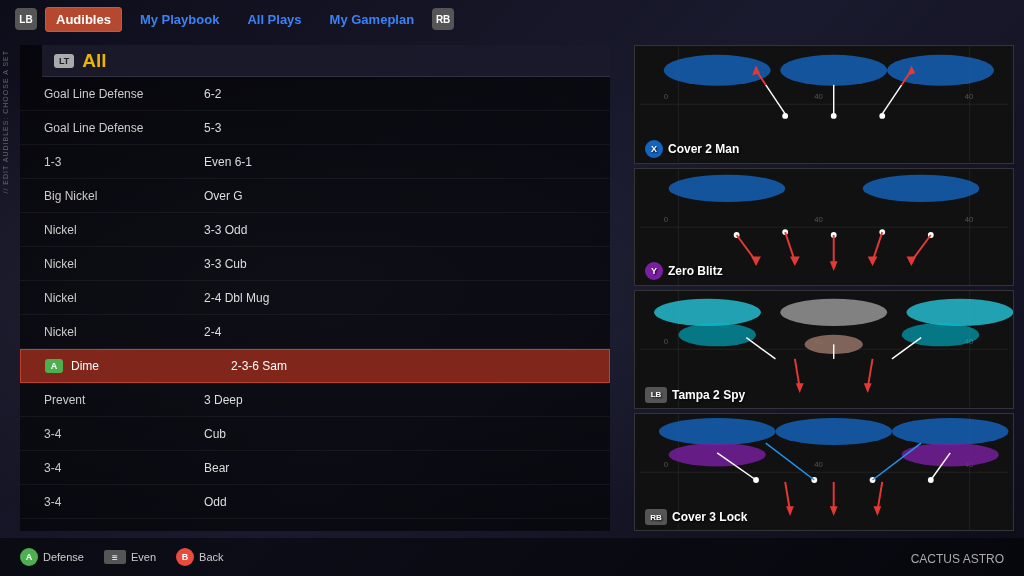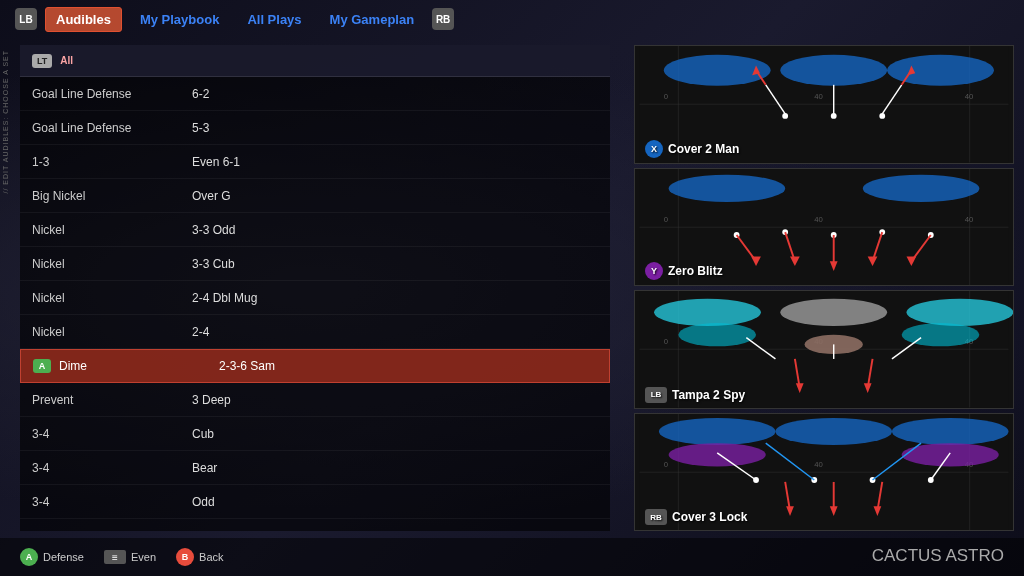--- a/index.html
+++ b/index.html
@@ -85,44 +85,45 @@
     }
 
     
     .category-header {
       display: flex;
       align-items: center;
       padding: 6px 12px;
       background: rgba(30,30,50,0.8);
       border-bottom: 1px solid rgba(255,255,255,0.1);
       height: 32px;
+      margin-left: 22px;
     }
 
     .lt-badge {
       background: #aaa;
       color: #222;
       font-size: 9px;
       font-weight: bold;
       padding: 2px 5px;
       border-radius: 3px;
       margin-right: 8px;
     }
 
     .category-header-text {
-      font-size: 10px;
-      font-weight: bold;
-      color: #fca5a5;
+      font-size: 19px;
+      font-weight: bold;
+      color: #eab308;
     }
 
     
     .play-row {
       display: flex;
       align-items: center;
       height: 34px;
-      padding: 0 12px;
+      padding: 0 24px;
       border-bottom: 1px solid rgba(255,255,255,0.05);
       cursor: pointer;
     }
 
     .play-row.selected {
       background: rgba(180,50,30,0.7);
       border: 1px solid #c04030;
     }
 
     .play-formation {
@@ -189,21 +190,21 @@
     }
 
     .badge-a { background: #4CAF50; }
     .badge-b { background: #e74c3c; }
     .badge-menu { background: #555; width: 22px; height: 14px; border-radius: 2px; }
 
     .cactus-astro {
       position: absolute;
       right: 20px;
       bottom: 10px;
-      font-size: 17px;
+      font-size: 12px;
       color: #aaa;
     }
 
     
     .right-panel {
       position: absolute;
       right: 10px;
       top: 45px;
       width: 380px;
       bottom: 45px;

